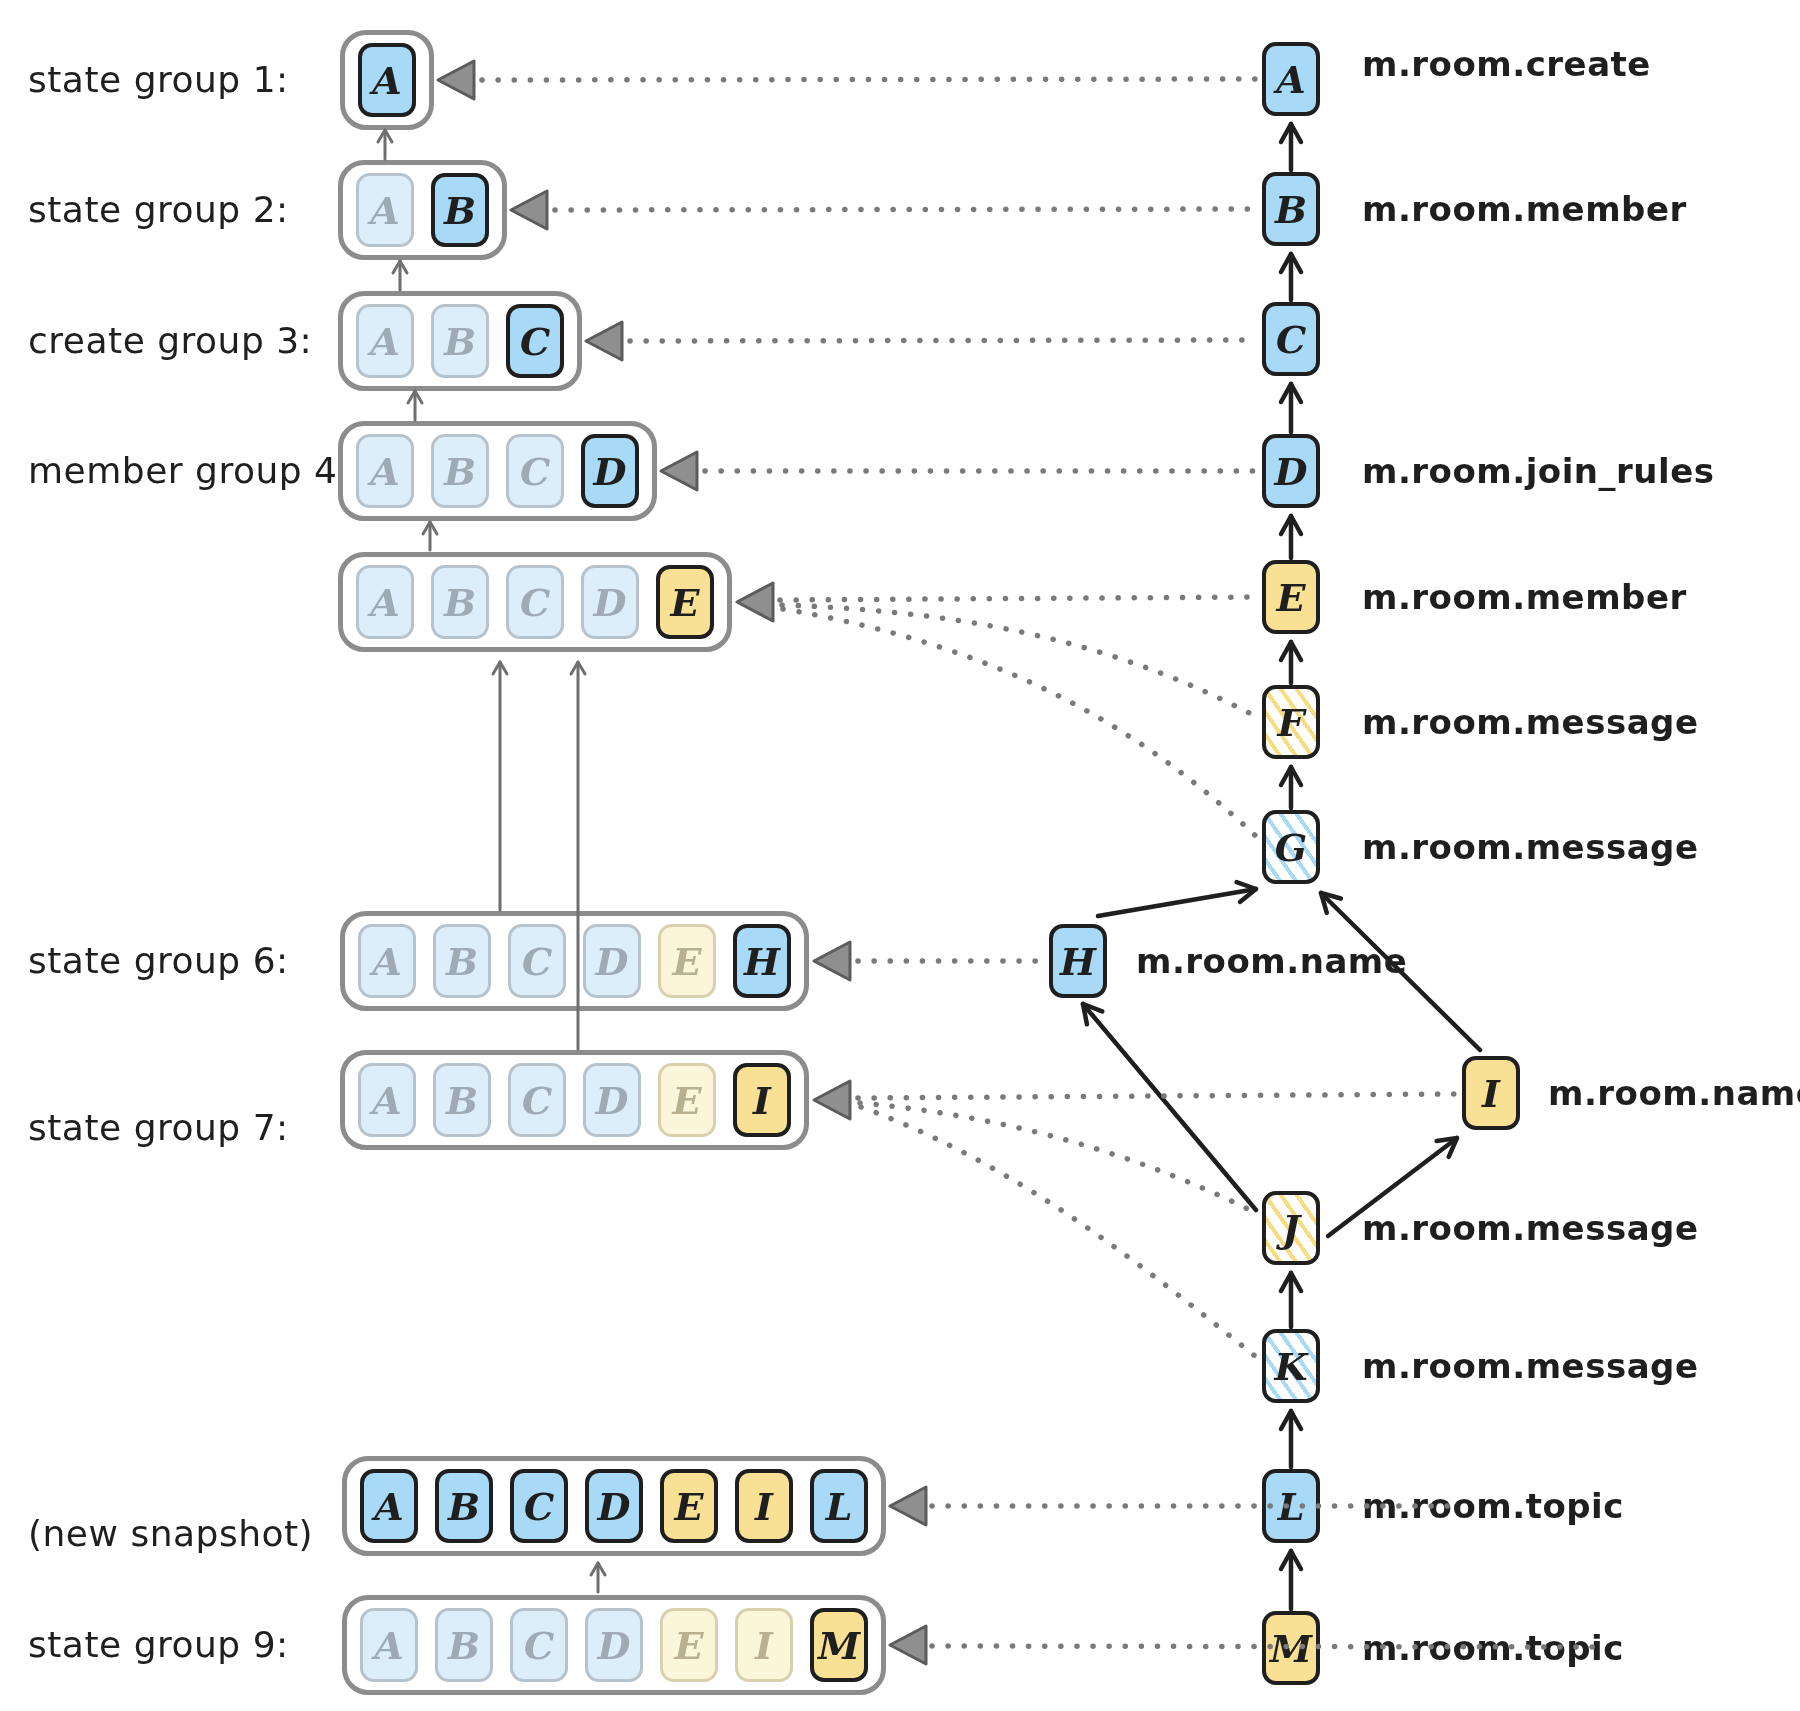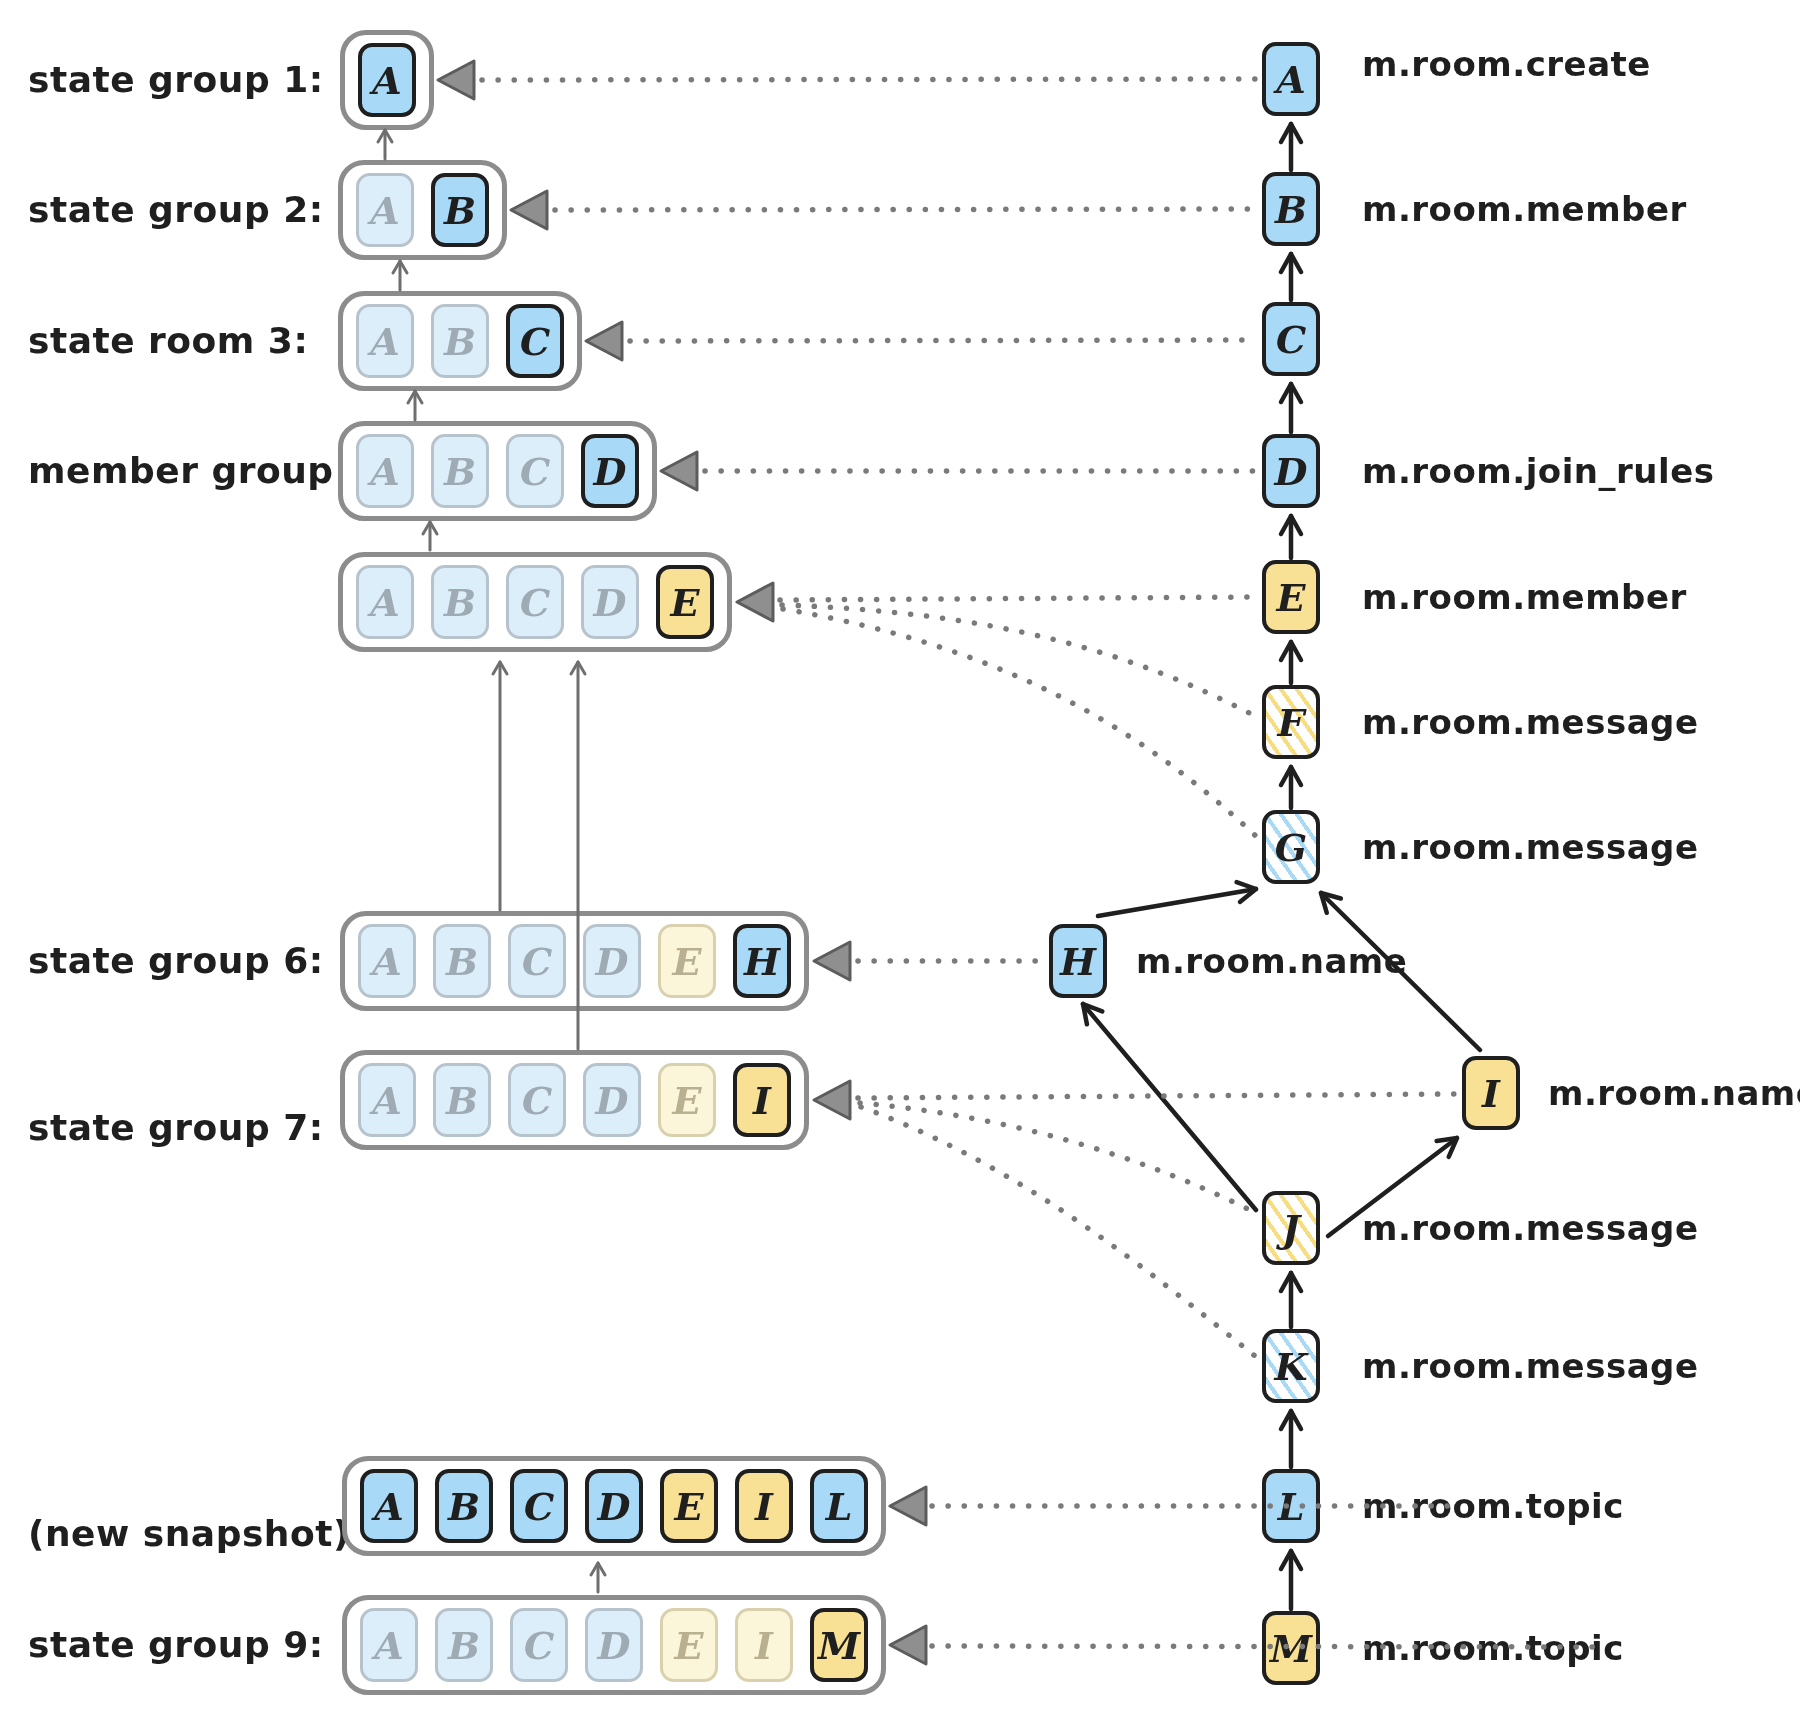--- a/index.html
+++ b/index.html
@@ -1,19 +1,19 @@
 <!DOCTYPE html>
 <html><head>
 <meta charset="utf-8">
 <style>
   html,body{margin:0;padding:0;background:#ffffff;}
   .canvas{position:relative;width:1800px;height:1711px;background:#ffffff;overflow:hidden;
           font-family:"DejaVu Sans",sans-serif;color:#1f1f1f;}
   .glabel{position:absolute;left:28px;height:52px;line-height:52px;
-          font-size:36px;font-weight:700;letter-spacing:0.5px;white-space:nowrap;}
+          font-size:36px;font-weight:400;letter-spacing:0.5px;white-space:nowrap;}
   .sg{position:absolute;display:flex;gap:17px;padding:8px 13px;background:#ffffff;
       border:5px solid #8c8c8c;border-radius:26px;box-sizing:content-box;z-index:1;}
   .chip,.ev{width:58px;height:74px;border-radius:14px;display:flex;align-items:center;justify-content:center;
       font-family:"DejaVu Serif",serif;font-style:italic;font-weight:700;font-size:38px;box-sizing:border-box;}
   .ev{position:absolute;z-index:1;}
   .s-blue{background:#a8d9f6;border:4px solid #1f1f1f;color:#1f1f1f;}
   .s-yellow{background:#f8e194;border:4px solid #1f1f1f;color:#1f1f1f;}
   .s-blue-f{background:#ddeefb;border:3px solid #b6c3cc;color:#9fabb4;}
   .s-yellow-f{background:#fbf5da;border:3px solid #d9d1ae;color:#b9b092;}
   .s-hatch-y{background:repeating-linear-gradient(55deg,#ffffff 0 9px,#f7dc80 9px 13px);
@@ -29,21 +29,21 @@
   .dot{stroke:#7a7a7a;stroke-width:5.5;fill:none;stroke-linecap:round;stroke-dasharray:0.1 16;}
   .tri{fill:#8f8f8f;stroke:#5c5c5c;stroke-width:3;stroke-linejoin:round;}
 </style>
 </head>
 <body>
 
 <div class="canvas">
 
   <div class="glabel" style="top:54px">state group 1:</div>
   <div class="glabel" style="top:184px">state group 2:</div>
-  <div class="glabel" style="top:315px">state room 3:</div>
+  <div class="glabel" style="top:315px">create group 3:</div>
   <div class="glabel" style="top:445px">member group 4:</div>
   <div class="glabel" style="top:935px">state group 6:</div>
   <div class="glabel" style="top:1102px">state group 7:</div>
   <div class="glabel" style="top:1508px">(new snapshot)</div>
   <div class="glabel" style="top:1619px">state group 9:</div>
 
   <div class="sg" style="left:340px;top:30px">
     <div class="chip s-blue">A</div>
   </div>
   <div class="sg" style="left:338px;top:160px">

